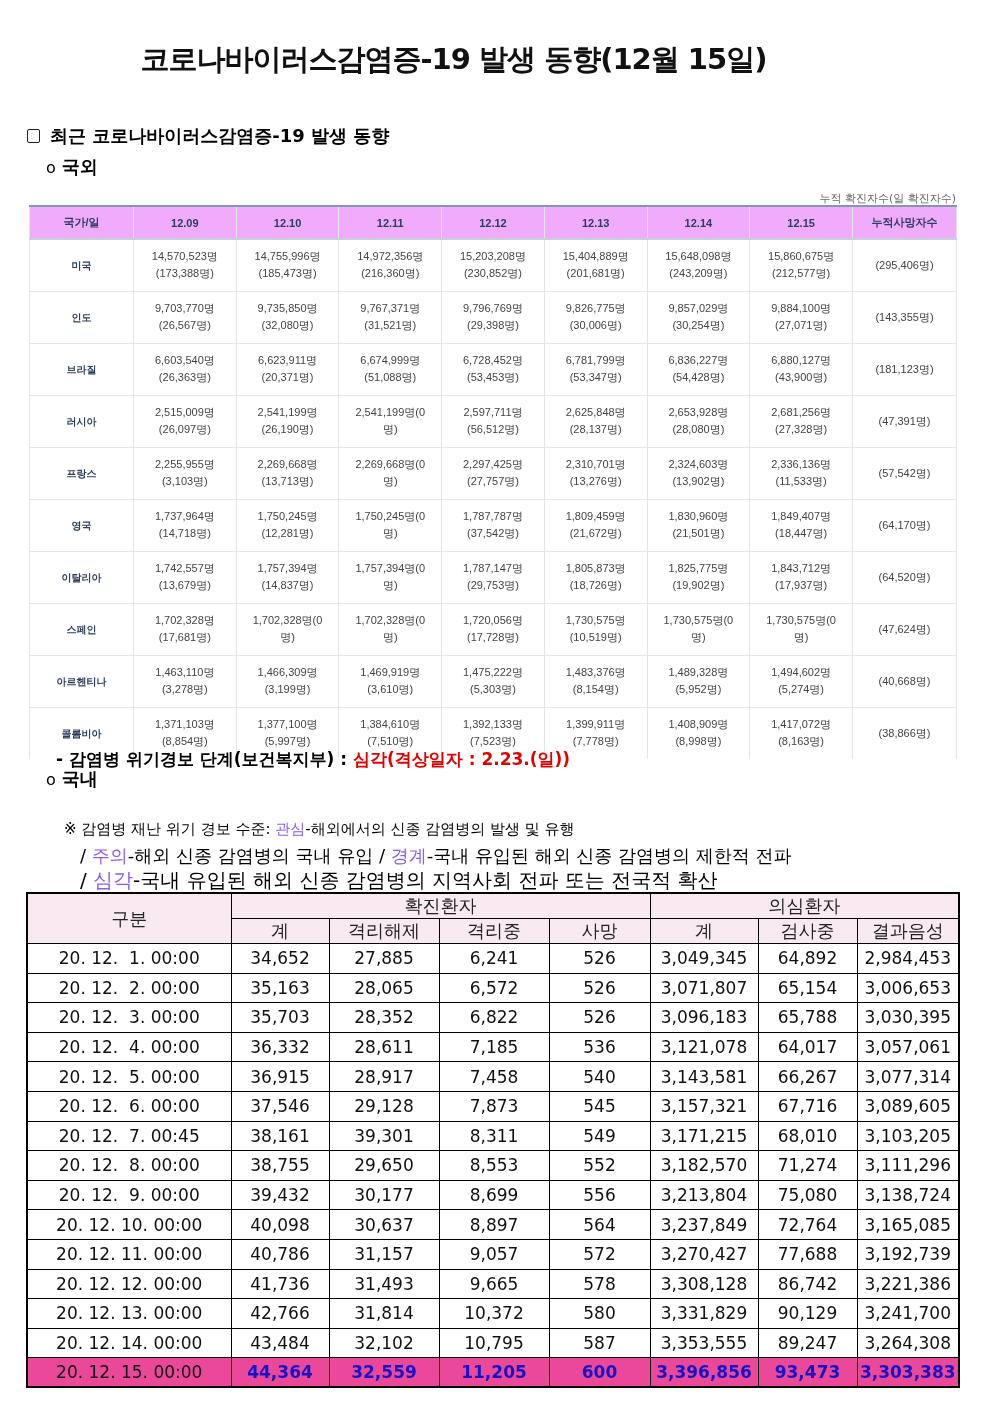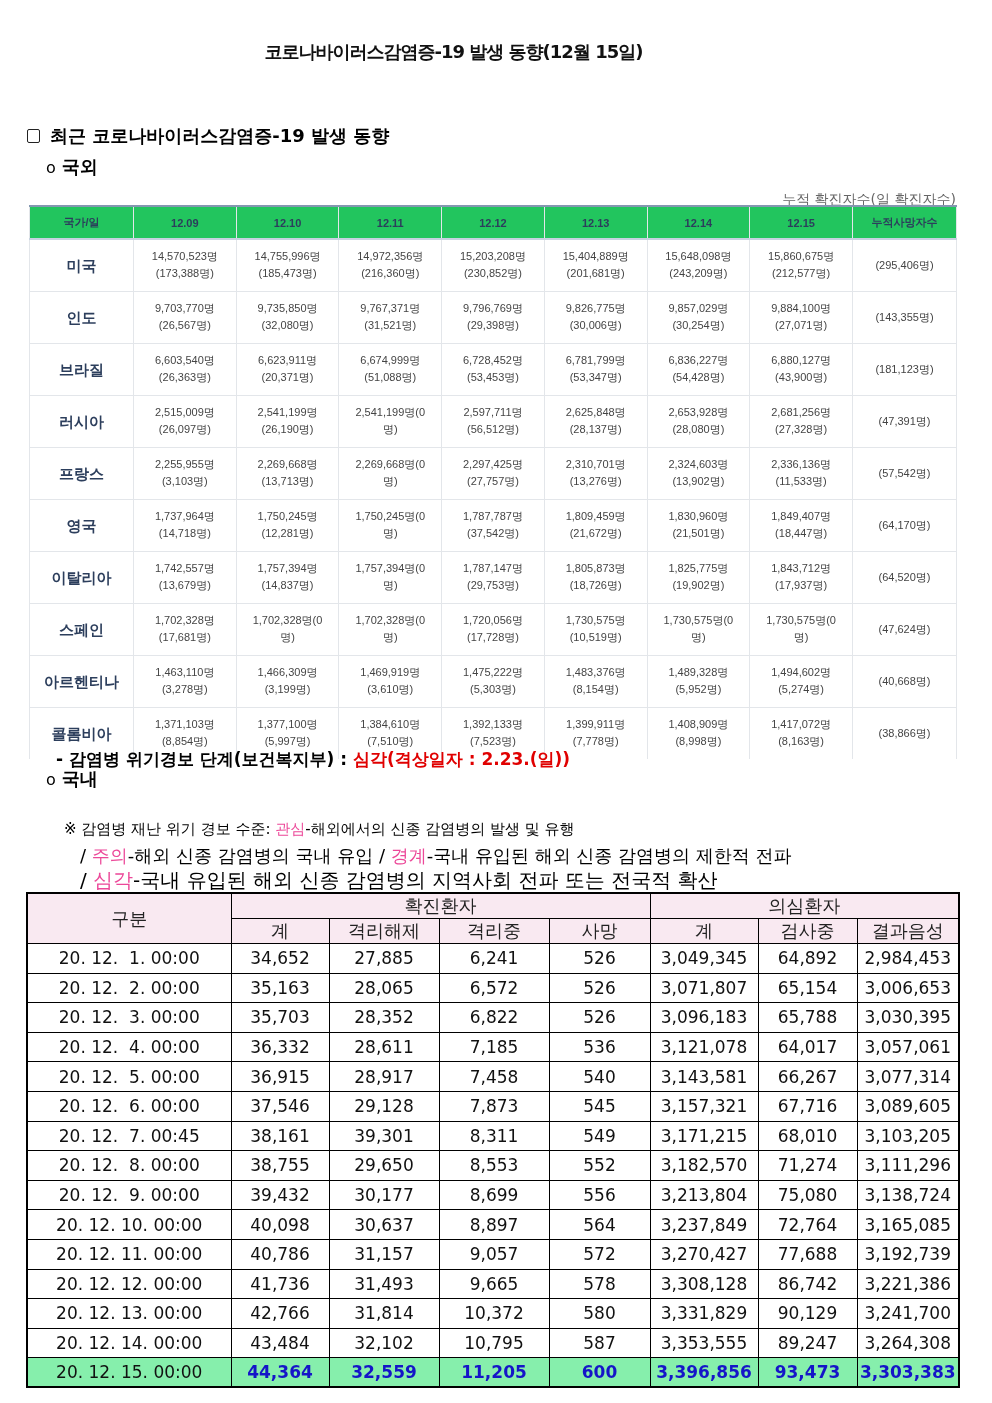--- a/index.html
+++ b/index.html
@@ -1,83 +1,83 @@
 <!DOCTYPE html>
 <html><head>
 <meta charset="utf-8">
 <style>
   * { box-sizing: border-box; margin: 0; padding: 0; }
   html, body { width: 992px; height: 1403px; background: #ffffff; overflow: hidden; }
   body { font-family: "DejaVu Sans", "Liberation Sans", sans-serif; color: #000; position: relative; }
 
   .title {
     position: absolute; top: 40px; left: 0; width: 907px; text-align: center;
-    font-size: 18px; font-weight: bold; letter-spacing: -1px; color: #111;
+    font-size: 29px; font-weight: bold; letter-spacing: -1px; color: #111;
   }
   .sec-head {
     position: absolute; left: 27px; top: 124px; font-size: 18px; font-weight: bold;
     display: flex; align-items: center; gap: 10px;
   }
   .sec-head .box {
     width: 13px; height: 14px; border: 1.5px solid #222; border-radius: 2px; display: inline-block;
   }
   .sub-head {
     position: absolute; left: 46px; font-size: 18px; font-weight: bold;
     display: flex; align-items: center; gap: 6px;
   }
   .sub-head .circ { font-size: 16px; font-weight: normal; }
   .note-right {
-    position: absolute; right: 36px; top: 191px; font-size: 14px; color: #666;
+    position: absolute; right: 36px; top: 191px; font-size: 11px; color: #666;
   }
 
   
   table.world {
     position: absolute; left: 29px; top: 205px; width: 928px;
     border-collapse: collapse; table-layout: fixed;
     font-family: "Liberation Sans", "DejaVu Sans", sans-serif;
   }
   table.world th {
-    height: 33px; background: #22c55e; color: #2c3e5c; font-size: 11px; font-weight: bold;
+    height: 33px; background: #f0abfc; color: #2c3e5c; font-size: 11px; font-weight: bold;
     border-top: 2px solid #8497b0; border-bottom: 2px solid #c7d2e0;
     border-left: 1px solid #e3e6ea; border-right: 1px solid #e3e6ea;
     text-align: center;
   }
   table.world td {
     height: 52px; font-size: 11px; color: #444; text-align: center; line-height: 17px;
     border: 1px solid #e3e6ea; padding: 0 6px;
   }
-  table.world td.country { color: #2c3e5c; font-weight: bold; font-size: 15px; }
+  table.world td.country { color: #2c3e5c; font-weight: bold; font-size: 10px; }
   table.world tr:last-child td { border-bottom: none; }
 
   
   .dom-line {
     position: absolute; font-size: 17px; font-family: "DejaVu Sans", sans-serif;
   }
   .alert-line { left: 56px; top: 748px; font-weight: bold; font-size: 17px; }
   .alert-line .red { color: #e00000; }
   .note1 { left: 64px; top: 820px; font-size: 15px; }
   .note2 { left: 80px; top: 844px; font-size: 18px; }
   .note3 { left: 80px; top: 867px; font-size: 20px; }
-  .blue { color: #ec4899; }
+  .blue { color: #8b5cf6; }
 
   
   table.dom {
     position: absolute; left: 26px; top: 892px; width: 800px;
     border-collapse: collapse; table-layout: fixed;
     border: 2px solid #000;
     font-family: "DejaVu Sans", sans-serif;
   }
   table.dom th {
     background: #f9e9f1; font-weight: normal; font-size: 18px; color: #222;
     border: 1px solid #000; height: 25px; text-align: center;
   }
   table.dom td {
     font-size: 17px; height: 29.6px; text-align: center; border: 1px solid #000; color: #111;
   }
-  table.dom tr.last td { background: #86efac; }
+  table.dom tr.last td { background: #ec4899; }
   table.dom tr.last td.val { color: #1515c8; font-weight: bold; }
 </style>
 </head>
 <body>
 
 <div class="title">코로나바이러스감염증-19 발생 동향(12월 15일)</div>
 
 <div class="sec-head">
   <span class="box"></span>
   <span>최근 코로나바이러스감염증-19 발생 동향</span>

